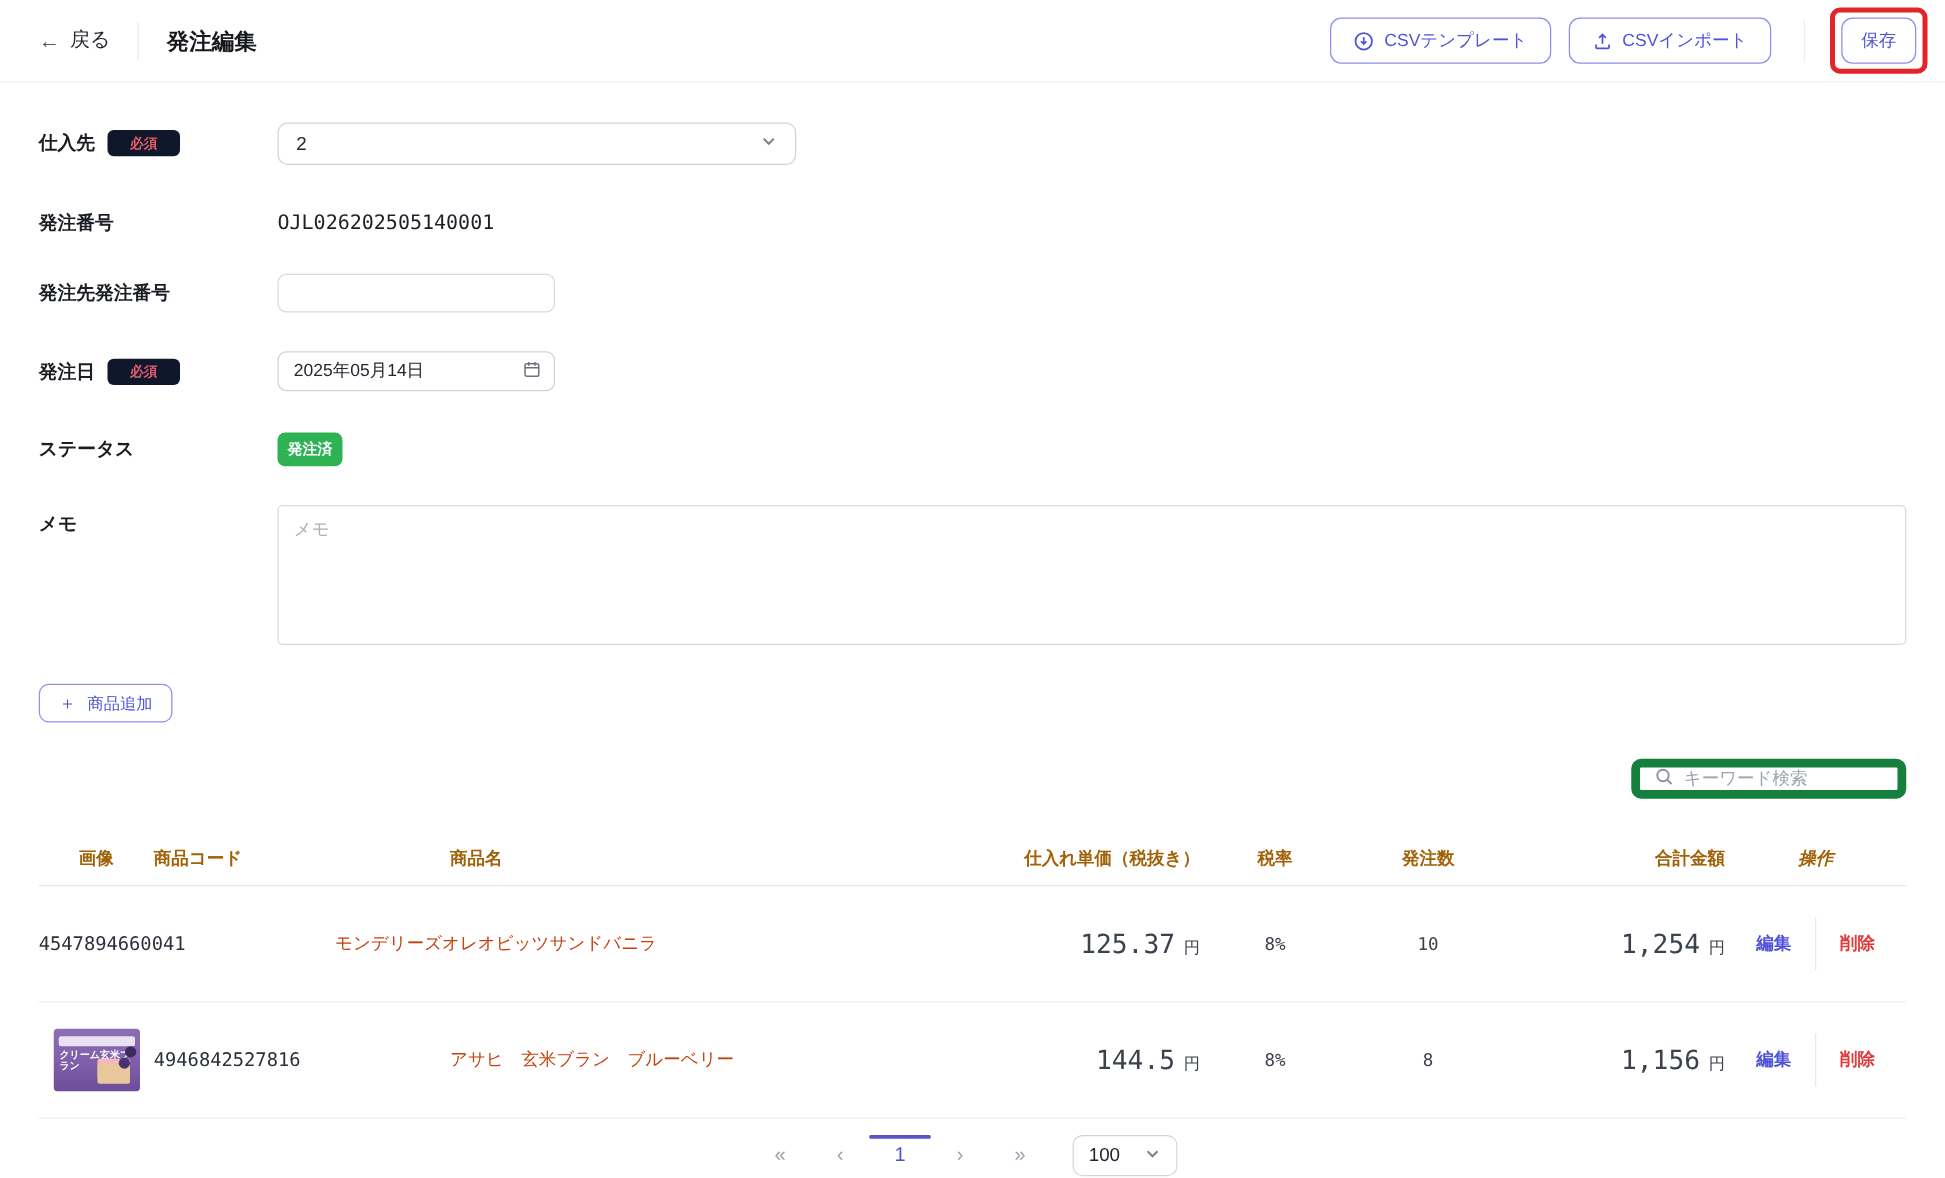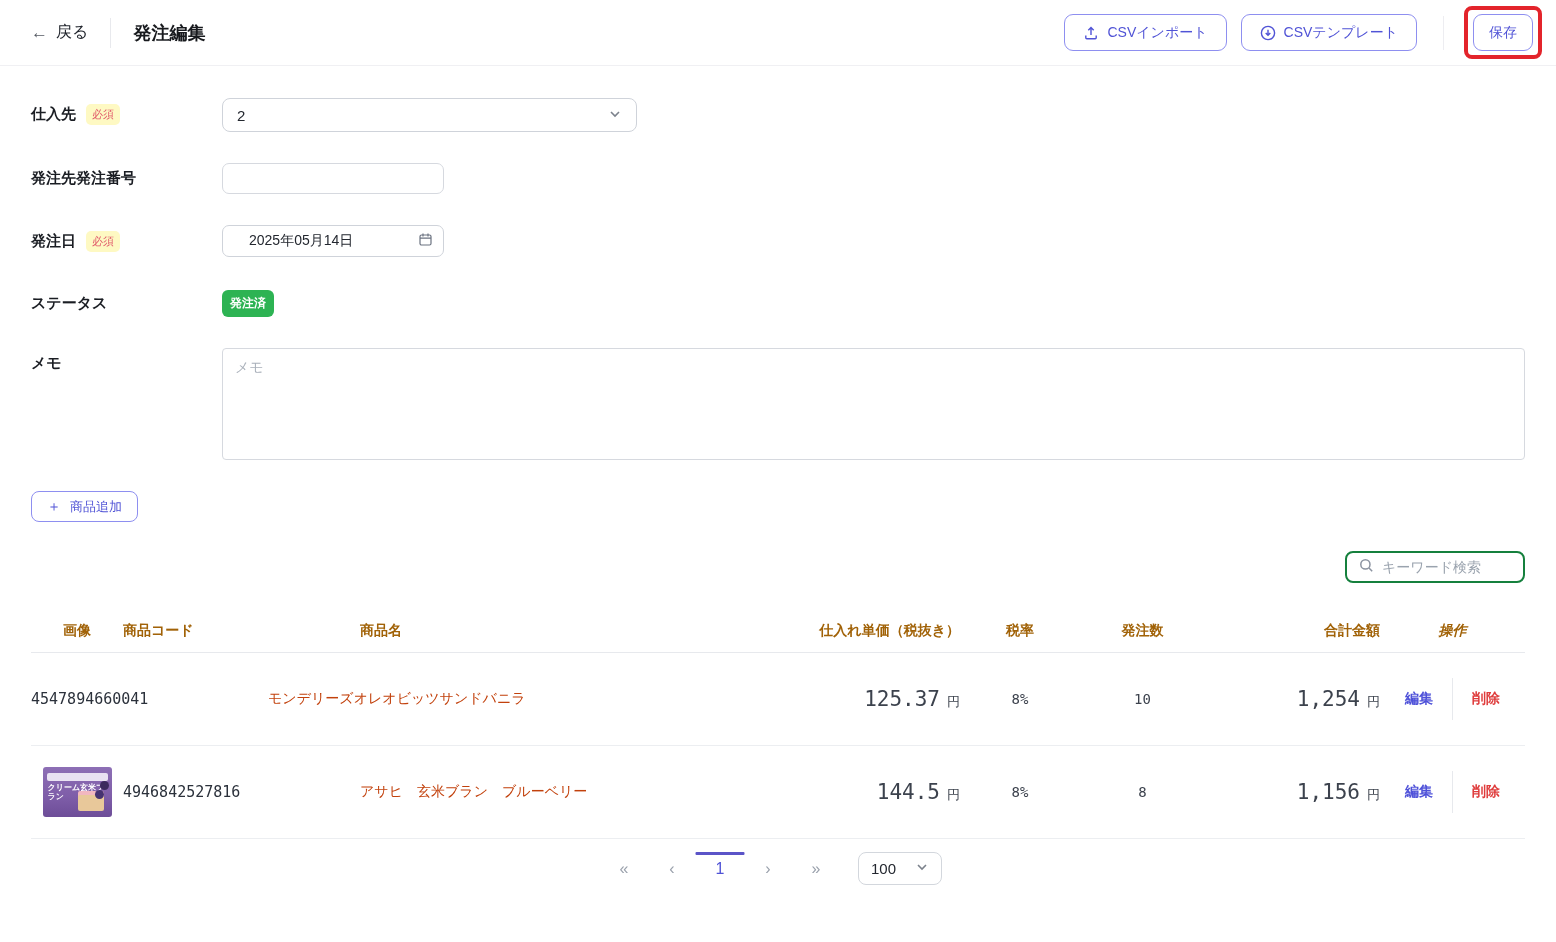--- a/index.html
+++ b/index.html
@@ -57,44 +57,44 @@
   .content { padding: 0 31px; }
   .form { padding-top: 32px; }
   .form-row { display: flex; align-items: flex-start; margin-bottom: 31px; }
   .form-label-wrap {
     width: 191px; flex: 0 0 191px;
     display: flex; align-items: center; gap: 10px;
     padding-top: 6px;
   }
   .form-label { font-size: 15px; font-weight: 700; color: #1a1d23; }
   .required-badge {
-    background: #fef9c3; color: #e15b6b;
-    font-size: 11px; font-weight: 400;
-    padding: 3px 6px; border-radius: 5px;
+    background: #0f172a; color: #e15b6b;
+    font-size: 11px; font-weight: 700;
+    padding: 3px 18px; border-radius: 5px;
   }
   .select-box {
     width: 415px; height: 34px;
     border: 1px solid #cfd3da; border-radius: 8px;
     display: flex; align-items: center; justify-content: space-between;
     padding: 0 14px; font-size: 15px; color: #23272f;
     background: #fff; cursor: pointer;
   }
   .chevron { color: #7c828c; }
   .static-value { font-size: 16px; padding-top: 5px; color: #1d2026; }
   .text-input {
     width: 222px; height: 31px;
     border: 1px solid #d6d9df; border-radius: 7px;
     padding: 0 10px; font-size: 14px; font-family: inherit;
     color: #23272f; background: #fff;
   }
   .date-input {
     width: 222px; height: 32px;
     border: 1px solid #cfd3da; border-radius: 7px;
     display: flex; align-items: center; justify-content: space-between;
-    padding: 0 10px 0 26px; font-size: 14px; color: #23272f;
+    padding: 0 10px 0 12px; font-size: 14px; color: #23272f;
     background: #fff; cursor: pointer;
   }
   .status-badge {
     display: inline-block;
     background: #2db353; color: #fff;
     font-size: 12px; font-weight: 700;
     padding: 5px 8px; border-radius: 6px;
     margin-top: 2px;
   }
   .memo-area {
@@ -110,23 +110,23 @@
     display: flex; align-items: center; gap: 9px;
     height: 31px; padding: 0 15px;
     border: 1px solid #8e8ff0; border-radius: 8px;
     background: #fff; color: #5053d6;
     font-size: 13px; font-family: inherit; cursor: pointer;
     margin-top: 2px;
   }
   .plus-glyph { font-size: 14px; }
   .search-row { display: flex; justify-content: flex-end; margin-top: 29px; }
   .search-box {
-    width: 180px; height: 32px;
-    border: 2px solid #15803d; border-radius: 8px;
-    display: flex; align-items: center; gap: 8px;
+    width: 220px; height: 32px;
+    border: 7px solid #15803d; border-radius: 8px;
+    display: flex; align-items: flex-start; gap: 8px;
     padding: 0 12px; background: #fff;
   }
   .search-box input {
     border: none; outline: none; flex: 1; min-width: 0;
     font-size: 14px; font-family: inherit; color: #23272f; background: transparent;
   }
   .search-box input::placeholder { color: #9aa3ae; }
 
   
   .table { margin-top: 26px; }
@@ -211,33 +211,33 @@
       <span class="back-arrow">←</span>
       <span>戻る</span>
     </button>
     <div class="topbar-divider"></div>
     <div class="page-title">発注編集</div>
   </div>
   <div class="topbar-right">
     <button class="btn-outline">
       <span>
         <svg width="16" height="16" viewBox="0 0 16 16" fill="none" stroke="#5053d6" stroke-width="1.4">
-          <path d="M8 10V2.8M5.3 5.3L8 2.6l2.7 2.7M2.8 10.5v2.2a1 1 0 0 0 1 1h8.4a1 1 0 0 0 1-1v-2.2"></path>
-        </svg>
-      </span>
-      <span>CSVインポート</span>
-    </button>
-    <button class="btn-outline">
-      <span>
-        <svg width="16" height="16" viewBox="0 0 16 16" fill="none" stroke="#5053d6" stroke-width="1.4">
           <circle cx="8" cy="8" r="6.6"></circle>
             <path d="M8 4.8v5.2M5.7 8l2.3 2.3L10.3 8"></path>
         </svg>
       </span>
       <span>CSVテンプレート</span>
+    </button>
+    <button class="btn-outline">
+      <span>
+        <svg width="16" height="16" viewBox="0 0 16 16" fill="none" stroke="#5053d6" stroke-width="1.4">
+          <path d="M8 10V2.8M5.3 5.3L8 2.6l2.7 2.7M2.8 10.5v2.2a1 1 0 0 0 1 1h8.4a1 1 0 0 0 1-1v-2.2"></path>
+        </svg>
+      </span>
+      <span>CSVインポート</span>
     </button>
     <div class="right-divider"></div>
     <div class="save-highlight">
       <button class="btn-save">保存</button>
     </div>
   </div>
 </div>
 
 <div class="content">
 
@@ -251,20 +251,26 @@
       <div class="select-box">
         <span>2</span>
         <span class="chevron">
           <svg width="14" height="14" viewBox="0 0 14 14" fill="none" stroke="#7c828c" stroke-width="1.6">
               <path d="M3 5l4 4 4-4"></path>
             </svg>
         </span>
       </div>
     </div>
 
+    <div class="form-row">
+      <div class="form-label-wrap">
+        <span class="form-label">発注番号</span>
+      </div>
+      <div class="static-value mono">OJL026202505140001</div>
+    </div>
 
     <div class="form-row">
       <div class="form-label-wrap">
         <span class="form-label">発注先発注番号</span>
       </div>
       <input class="text-input" type="text" value="" style="">
     </div>
 
     <div class="form-row">
       <div class="form-label-wrap">

